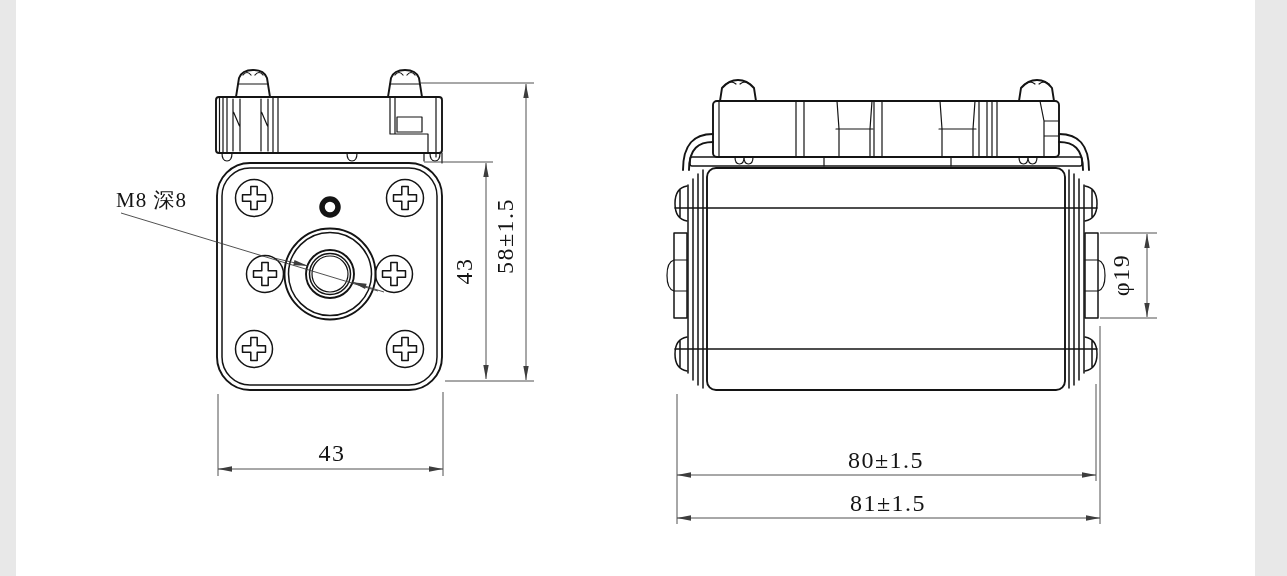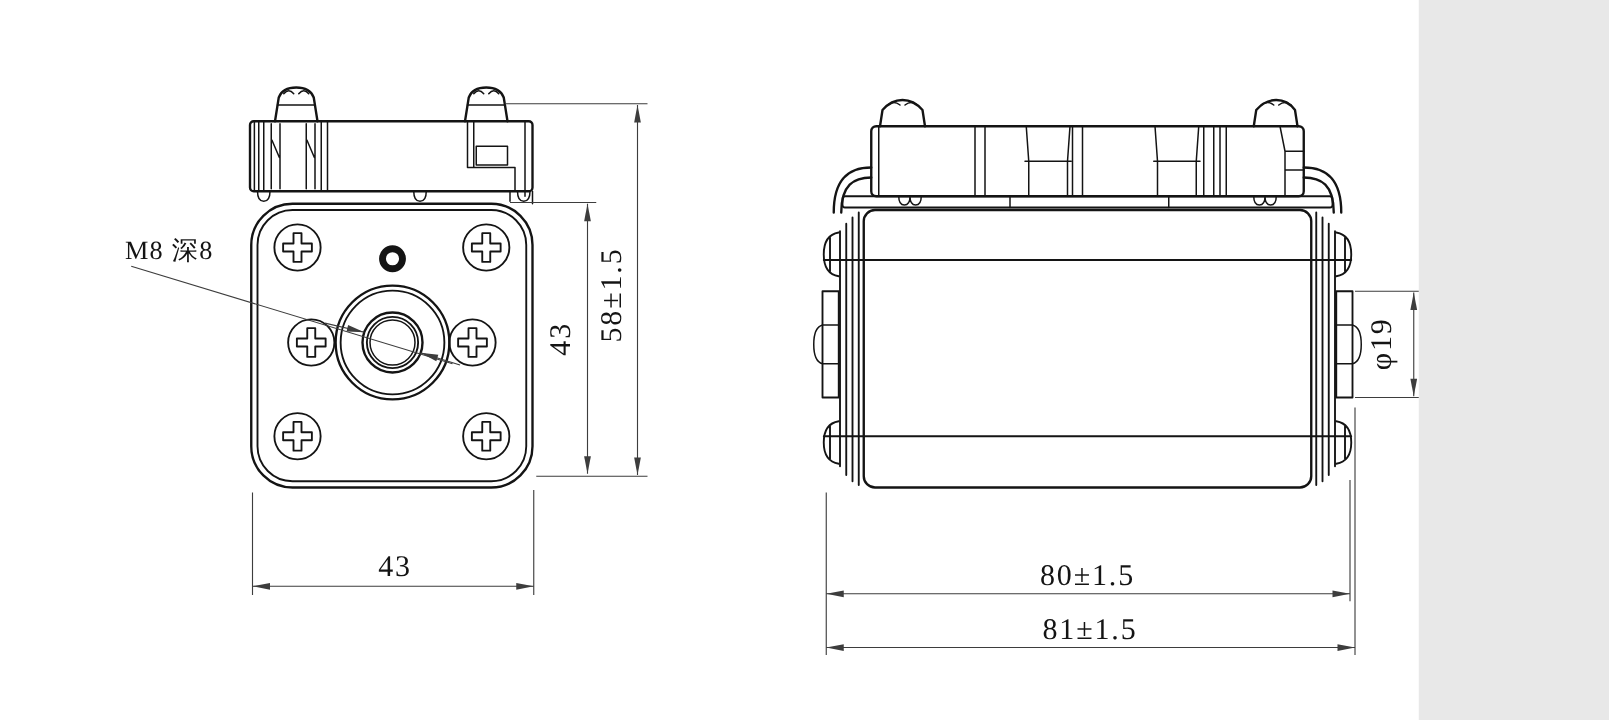--- a/index.html
+++ b/index.html
@@ -1,17 +1,17 @@
 <!DOCTYPE html>
 <html style="--line: #141414; --dim: #3d3d3d; --bg: #ffffff;"><head>
 <meta charset="utf-8">
 <style>
   :root { --line:#141414; --dim:#3d3d3d; --bg:#ffffff; }
   html,body{margin:0;padding:0;background:#e8e8e8;}
-  .stage{width:1135px;height:576px;background:var(--bg);position:relative;overflow:hidden;}
+  .stage{width:1239px;height:576px;background:var(--bg);position:relative;overflow:hidden;margin-left:16px;}
   svg{display:block;}
   .part{stroke:var(--line);fill:none;stroke-width:1.9;stroke-linejoin:round;stroke-linecap:round;}
   .p1{stroke-width:1.5;}
   .p2{stroke-width:1.2;}
   .dim{stroke:var(--dim);fill:none;stroke-width:0.9;stroke-linecap:butt;}
   .dimtxt{fill:var(--line);font-family:"Liberation Serif","DejaVu Serif",serif;
           font-size:24px;letter-spacing:1.5px;}
   .calltxt{fill:var(--line);font-family:"Liberation Serif","DejaVu Serif",serif;
           font-size:21px;letter-spacing:1px;}
 </style>

